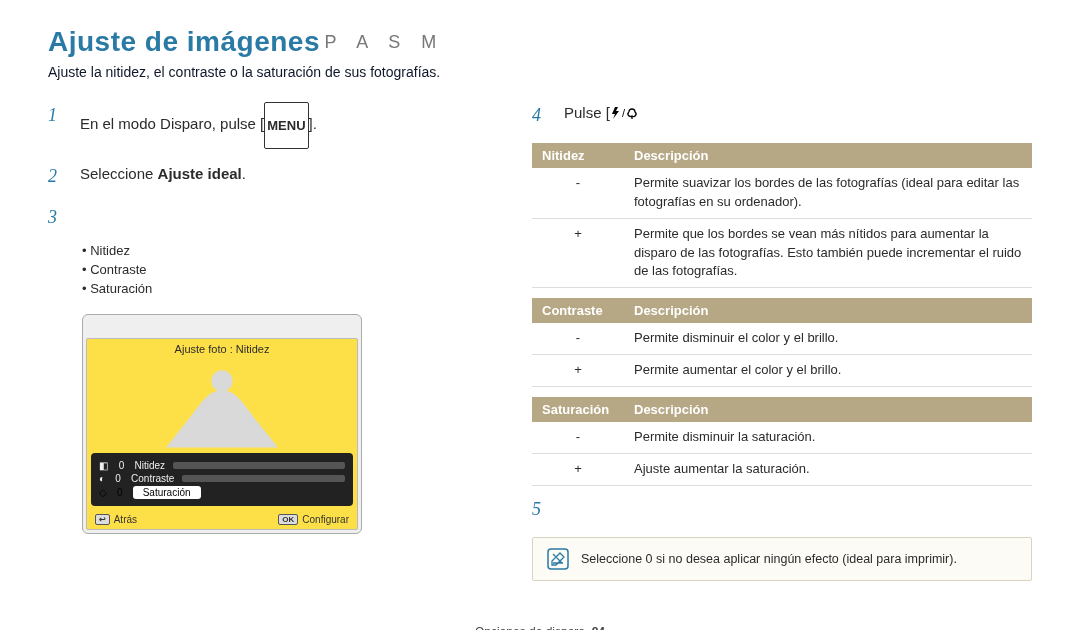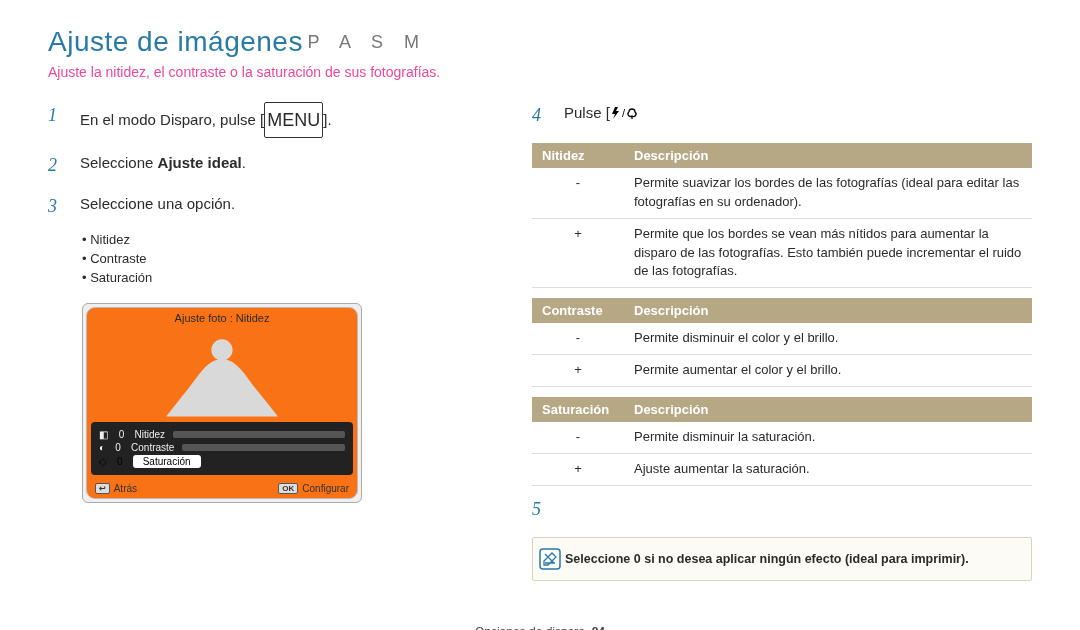--- a/index.html
+++ b/index.html
@@ -1,51 +1,51 @@
 <!DOCTYPE html>
 <html><head>
 <meta charset="utf-8">
 <style>
   * { box-sizing: border-box; margin: 0; padding: 0; }
   html, body { width: 1080px; height: 630px; background: #fff; font-family: "Segoe UI", Arial, sans-serif; color: #2b2b2b; }
   .page { padding: 26px 48px 10px 48px; }
-  h1 { font-size: 28px; font-weight: 400; color: #2a7aa6; display: inline-block; letter-spacing: .5px; }
+  h1 { font-size: 28px; font-weight: 700; color: #2a7aa6; display: inline-block; letter-spacing: .5px; }
   .modes { font-size: 18px; letter-spacing: 8px; color: #777; vertical-align: 3px; }
-  .subtitle { font-size: 14px; margin-top: 6px; color: #ec4899; }
+  .subtitle { font-size: 14px; margin-top: 6px; color: #0f172a; }
   .cols { display: flex; gap: 54px; margin-top: 22px; }
   .col-left { width: 430px; }
   .col-right { flex: 1; }
   .step { display: flex; gap: 14px; margin-bottom: 14px; font-size: 15px; line-height: 1.5; }
   .step-num { font-style: italic; color: #2a7aa6; font-size: 18px; font-family: Georgia, serif; width: 18px; flex-shrink: 0; }
   .step-text strong { font-weight: 700; }
-  .menu-label { font-family: Arial Black, Arial, sans-serif; font-size: 18px; font-weight: 400; border: 1px solid #333; border-radius: 2px; padding: 8px 2px; display: inline-block; line-height: 1; vertical-align: -1px; }
+  .menu-label { font-family: Arial Black, Arial, sans-serif; font-size: 13px; font-weight: 700; border: 1px solid #333; border-radius: 2px; padding: 16px 2px; display: inline-block; line-height: 1; vertical-align: -1px; }
   .bullets { list-style: none; padding-left: 34px; margin-top: -4px; margin-bottom: 16px; }
   .bullets li { font-size: 13px; padding: 2px 0; }
   .bullets li::before { content: "• "; }
   .camera-frame { width: 280px; margin-left: 34px; border: 1px solid #aaa; border-radius: 6px; padding: 3px; background: #efefef; }
-  .camera-inner { background: #f97316; border: 1px solid #bbb; border-radius: 9px; overflow: hidden; }
+  .camera-inner { background: #fde047; border: 1px solid #bbb; border-radius: 2px; overflow: hidden; margin-top: 20px; }
   .camera-title { font-size: 11px; text-align: center; padding: 4px 0; }
   .camera-preview { height: 90px; position: relative; display:flex; align-items:flex-end; justify-content:center; }
   .camera-preview svg { width: 100%; height: 100%; }
   .camera-controls { background: #222; color: #eee; border-radius: 4px; margin: 4px; padding: 6px 8px; }
   .ctrl-row { display: flex; align-items: center; gap: 8px; font-size: 10px; padding: 1px 0; }
   .ctrl-row .val { width: 10px; text-align: center; }
   .ctrl-row .bar { flex: 1; height: 7px; background: #555; border-radius: 2px; position: relative; }
   .ctrl-row.sel { color: #000; }
   .ctrl-row.sel .pill { background: #fff; color:#000; border-radius: 3px; padding: 1px 10px; }
   .camera-footer { display: flex; justify-content: space-between; font-size: 10px; padding: 4px 8px; color: #333; }
   .camera-footer .btn { display:inline-flex; align-items:center; gap:4px; }
   .keycap { border:1px solid #555; border-radius:2px; font-size:8px; padding:0 3px; background:#ddd; font-weight: bold; }
 
   table { width: 100%; border-collapse: collapse; font-size: 13px; margin-bottom: 10px; }
   th { background: #b6a785; color: #fff; font-weight: 700; text-align: left; padding: 5px 10px; font-size: 13px; }
   th.narrow { width: 92px; }
   td { padding: 6px 10px; border-bottom: 1px solid #ddd; vertical-align: top; line-height: 1.45; }
   td.sym { text-align: center; }
-  .note { display:flex; gap:4px; border:1px solid #d9d3bf; background:#fcfbf6; border-radius:2px; padding:10px 6px; margin-top:14px; align-items:center;font-weight:bold; }
+  .note { display:flex; gap:12px; border:1px solid #d9d3bf; background:#fcfbf6; border-radius:2px; padding:10px 14px; margin-top:14px; align-items:center; }
   .note-icon { width:22px; height:22px; flex-shrink:0; }
   .note-text { font-size:12.5px; }
   .pagefoot { text-align:center; font-size:12px; color:#444; margin-top: 44px; }
   .pagefoot .num { font-weight:700; }
   .okcap { font-weight: 900; font-family: Arial, sans-serif; border: 1px solid #333; border-radius: 2px; padding: 0 3px; font-size: 12px; vertical-align: -1px; }
 </style>
 </head>
 <body>
 
 <div class="page">
@@ -67,21 +67,20 @@
 
       <div class="step">
         <div class="step-num">2</div>
         <div class="step-text">
           <span>Seleccione </span><strong>Ajuste ideal</strong><span>.</span>
         </div>
       </div>
 
       <div class="step">
         <div class="step-num">3</div>
-        <div class="step-text">Seleccione una opción.</div>
       </div>
 
       <ul class="bullets">
         <li>Nitidez</li>
         <li>Contraste</li>
         <li>Saturación</li>
       </ul>
 
       <div class="camera-frame">
         <div class="camera-inner">

